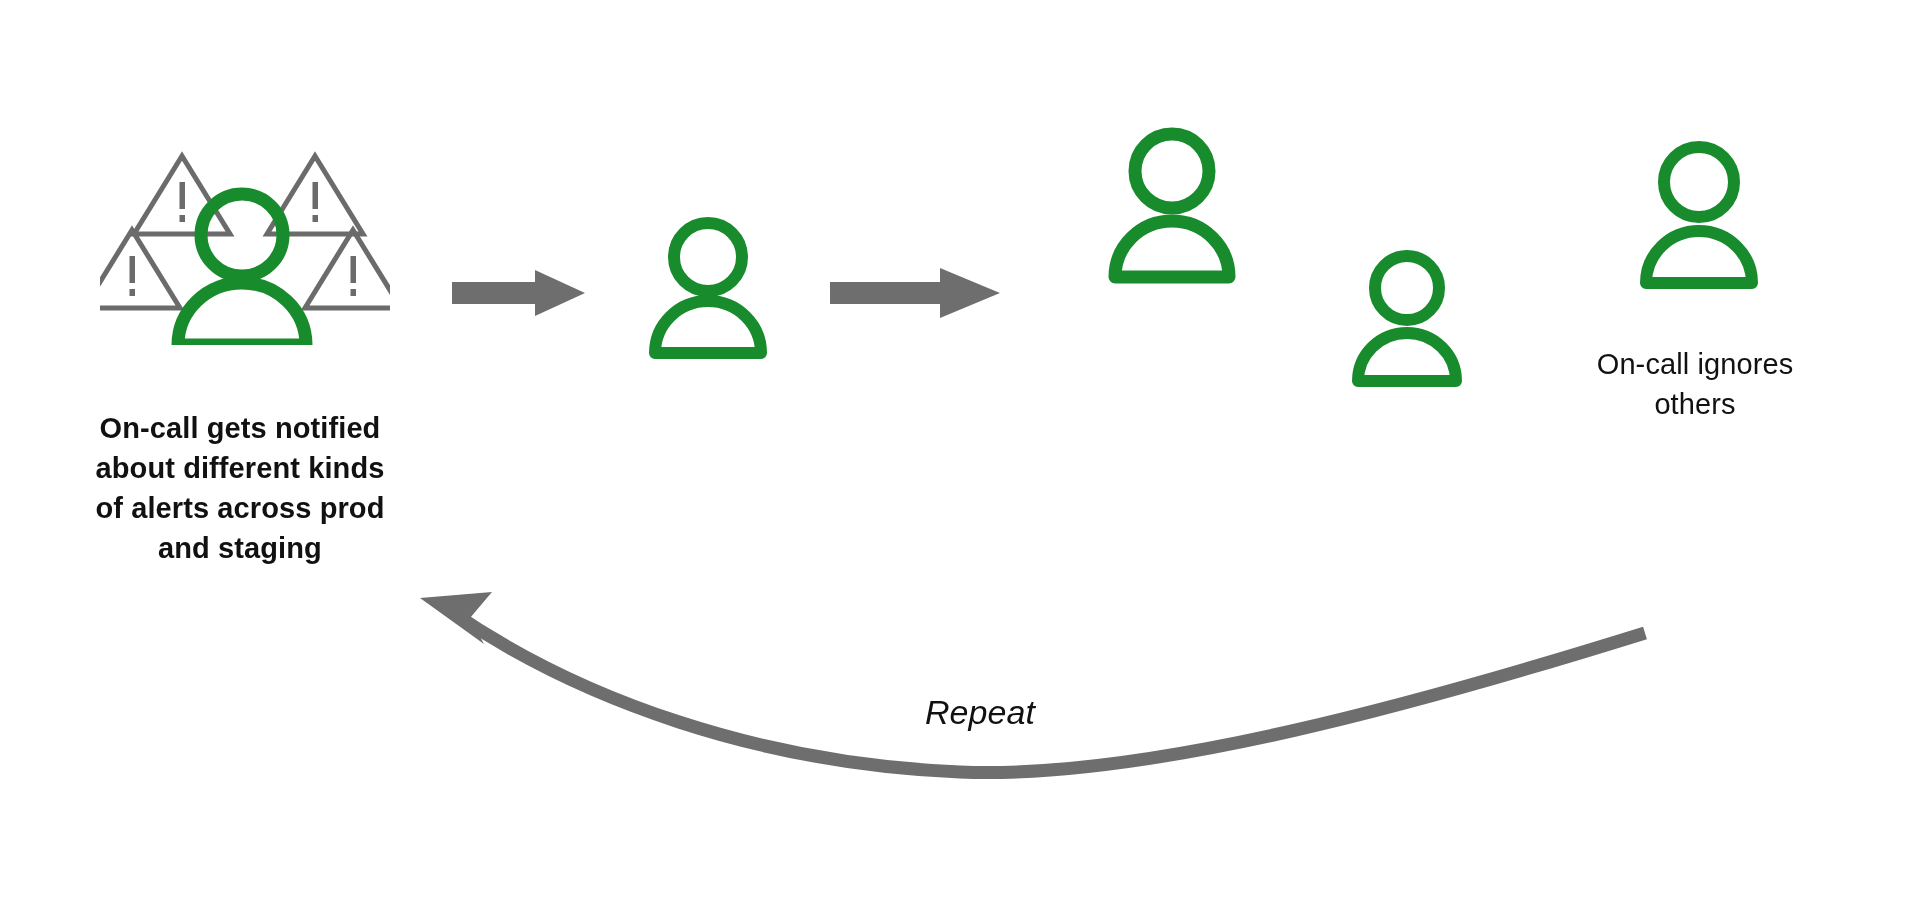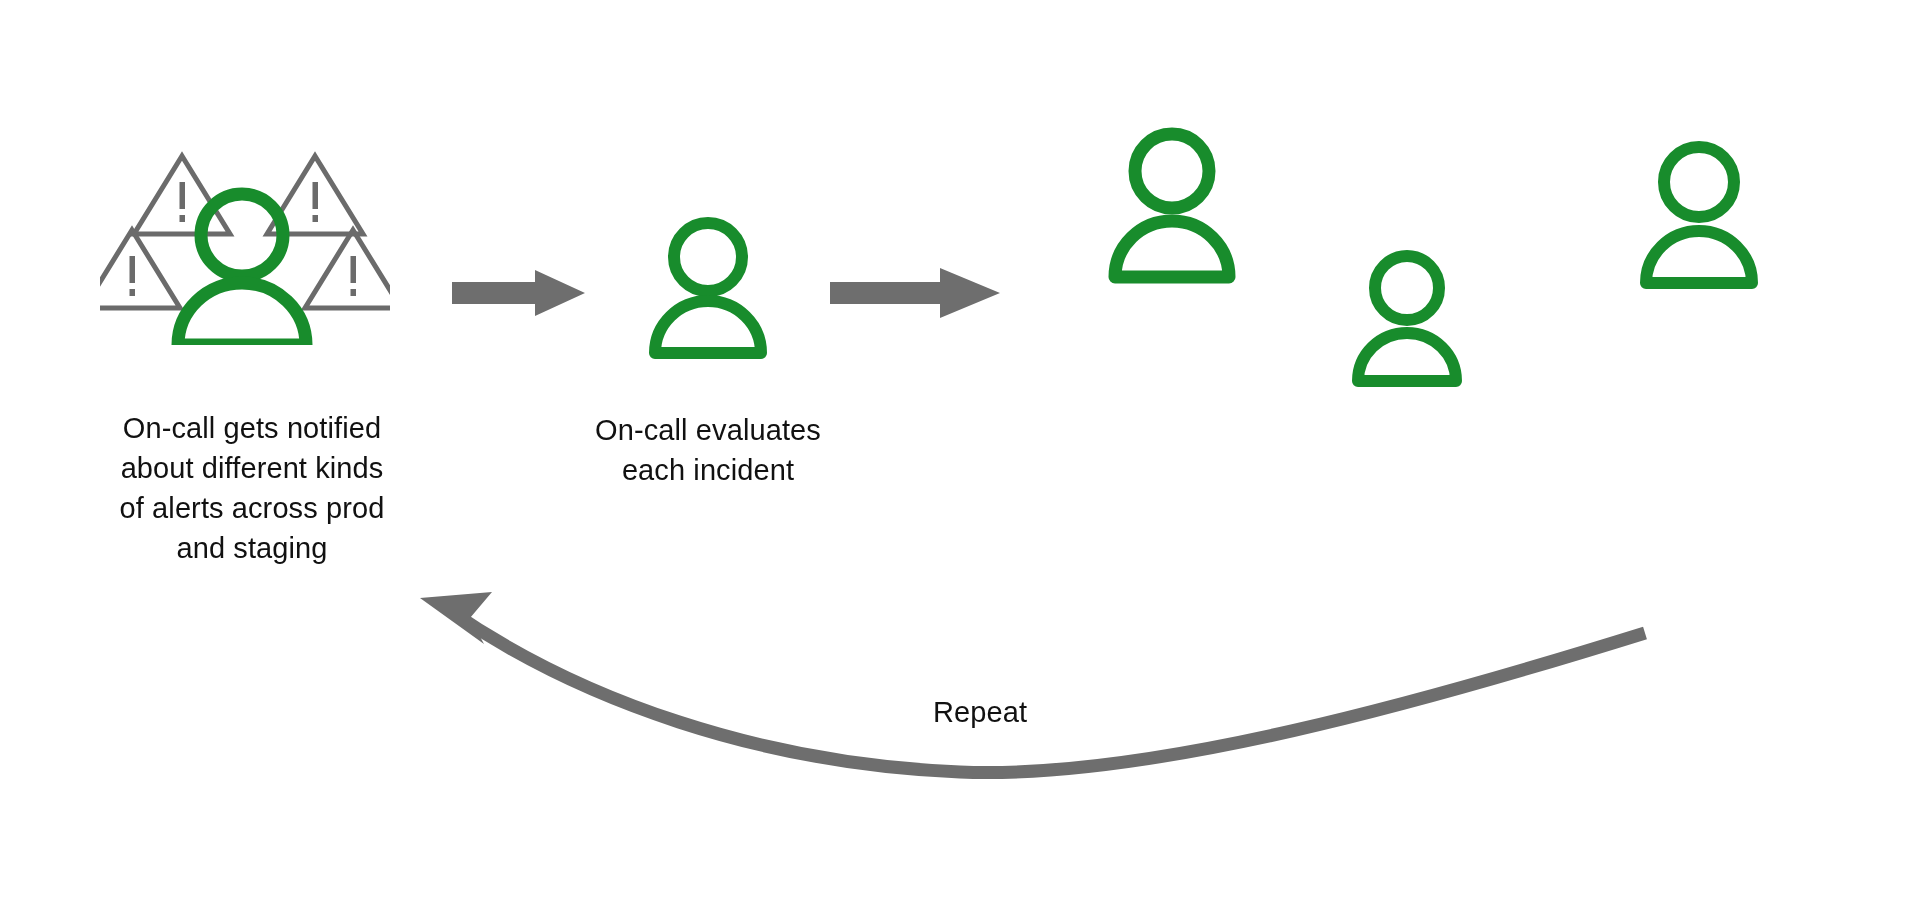--- a/index.html
+++ b/index.html
@@ -31,24 +31,25 @@
     color: #111111;
     font-size: 29px;
     line-height: 40px;
     text-align: center;
     white-space: pre-line;
     letter-spacing: 0.1px;
   }
   .repeat-label {
     position: absolute;
     color: #111111;
-    font-size: 29px;
+    font-size: 34px;
     line-height: 34px;
     text-align: center;
     letter-spacing: 0.1px;
+    font-style: italic;
   }
   .icon-box {
     position: absolute;
   }
   .icon-box svg { display: block; }
 </style>
 </head>
 <body>
 
 <div id="canvas">
@@ -96,36 +97,34 @@
         <rect x="250.5" y="159" width="5.5" height="7" fill="#6b6b6b"></rect>
       </g>
 
       <g>
         <circle cx="142" cy="105" r="41" fill="none" stroke="#188c2c" stroke-width="13"></circle>
         <path d="M 78 215 A 64 62 0 0 1 206 215 Z" fill="none" stroke="#188c2c" stroke-width="13" stroke-linejoin="round"></path>
       </g>
     </svg>
   </div>
 
-  <div class="caption" style="left:72px; top:408px; width:360px;">On-call gets notified
+  <div class="caption" style="left:60px; top:408px; width:360px;font-weight:bold;">On-call gets notified
 about different kinds
 of alerts across prod
 and staging</div>
 
   <div class="icon-box" style="left:638px; top:215px; width:140px; height:145px;">
     <svg width="140" height="145" viewBox="0 0 140 145" aria-hidden="true">
       <g>
         <circle cx="70" cy="42" r="34" fill="none" stroke="#188c2c" stroke-width="12"></circle>
         <path d="M 17 138 A 53 52 0 0 1 123 138 Z" fill="none" stroke="#188c2c" stroke-width="12" stroke-linejoin="round"></path>
       </g>
     </svg>
   </div>
 
-  <div class="caption" style="left:528px; top:410px; width:360px;">On-call evaluates
-each incident</div>
 
   <div class="icon-box" style="left:1097px; top:125px; width:150px; height:160px;">
     <svg width="150" height="160" viewBox="0 0 150 160" aria-hidden="true">
       <g>
         <circle cx="75" cy="46" r="37" fill="none" stroke="#188c2c" stroke-width="13"></circle>
         <path d="M 18 152 A 57 56 0 0 1 132 152 Z" fill="none" stroke="#188c2c" stroke-width="13" stroke-linejoin="round"></path>
       </g>
     </svg>
   </div>
 
@@ -142,16 +141,18 @@
 
   <div class="icon-box" style="left:1629px; top:138px; width:140px; height:152px;">
     <svg width="140" height="152" viewBox="0 0 140 152" aria-hidden="true">
       <g>
         <circle cx="70" cy="44" r="35" fill="none" stroke="#188c2c" stroke-width="12"></circle>
         <path d="M 17 145 A 53 52 0 0 1 123 145 Z" fill="none" stroke="#188c2c" stroke-width="12" stroke-linejoin="round"></path>
       </g>
     </svg>
   </div>
 
+  <div class="caption" style="left:1545px; top:344px; width:300px;">On-call ignores
+others</div>
 
   <div class="repeat-label" style="left:880px; top:695px; width:200px;">Repeat</div>
 
 </div>
 
 </body></html>

